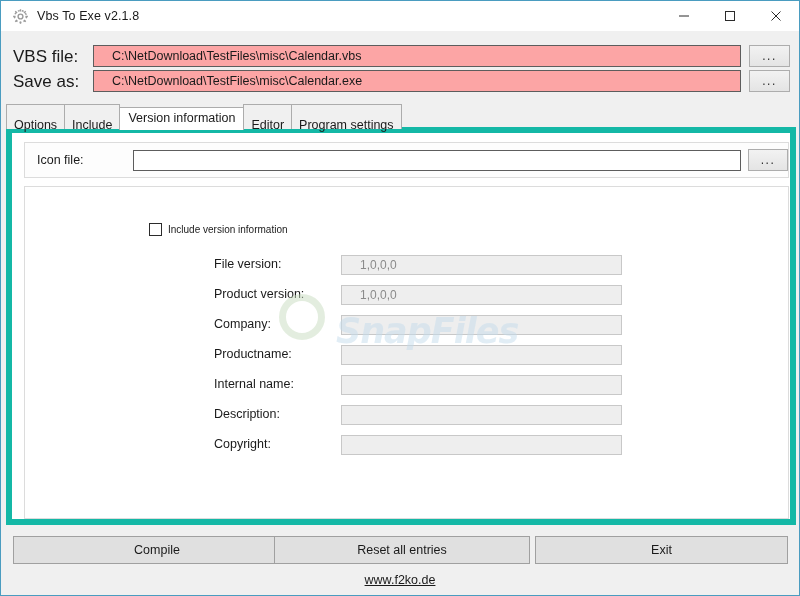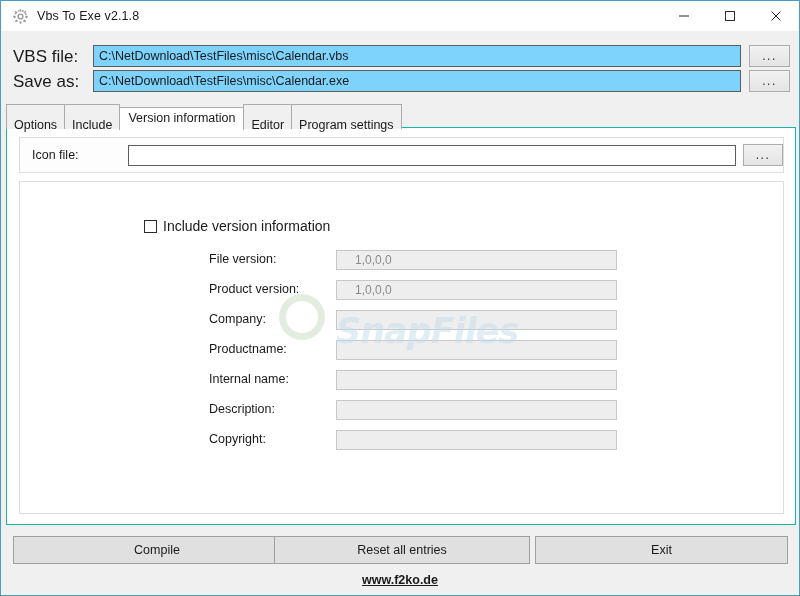--- a/index.html
+++ b/index.html
@@ -78,25 +78,25 @@
     color: #1a1a1a;
   }
   .field-input {
     position: absolute;
     left: 91px;
     top: 0;
     width: 648px;
     height: 22px;
     box-sizing: border-box;
     border: 1px solid #5d5d5d;
-    background: #7dd3fc;
-    font-family: "Liberation Sans", sans-serif;
-    font-size: 12.5px;
-    color: #1a1a1a;
-    padding: 0 5px;
+    background: #fca5a5;
+    font-family: "Liberation Sans", sans-serif;
+    font-size: 12.5px;
+    color: #1a1a1a;
+    padding: 0 18px;
     outline: none;
   }
   .dots-btn {
     position: absolute;
     left: 747px;
     top: 0;
     width: 41px;
     height: 22px;
     box-sizing: border-box;
     border: 1px solid #adadad;
@@ -147,21 +147,21 @@
   }
 
   
   .tabpage {
     position: absolute;
     left: 5px;
     top: 126px;
     width: 790px;
     height: 398px;
     box-sizing: border-box;
-    border: 1px solid #14b8a6;
+    border: 6px solid #14b8a6;
     background: #ffffff;
   }
 
   .icon-group {
     position: absolute;
     left: 12px;
     top: 9px;
     width: 765px;
     height: 36px;
     box-sizing: border-box;
@@ -228,21 +228,21 @@
   .chk-box {
     width: 13px; height: 13px;
     box-sizing: border-box;
     border: 1px solid #2b2b2b;
     background: #ffffff;
     cursor: default;
     flex: 0 0 auto;
   }
   .chk-label {
     margin-left: 6px;
-    font-size: 14px;
+    font-size: 10px;
     color: #1a1a1a;
   }
 
   .vrow {
     position: absolute;
     left: 0;
     height: 20px;
     width: 100%;
   }
   .vlabel {
@@ -331,21 +331,20 @@
   .footer-link {
     position: absolute;
     left: 0;
     top: 44px;
     width: 796px;
     text-align: center;
     font-size: 12.5px;
     color: #1a1a1a;
     text-decoration: underline;
     cursor: default;
-    font-weight: bold;
   }
 </style>
 </head>
 <body>
 
 <div id="app-window">
 
   <div class="titlebar">
     <span class="title-icon">
       <svg width="17" height="17" viewBox="0 0 24 24">

